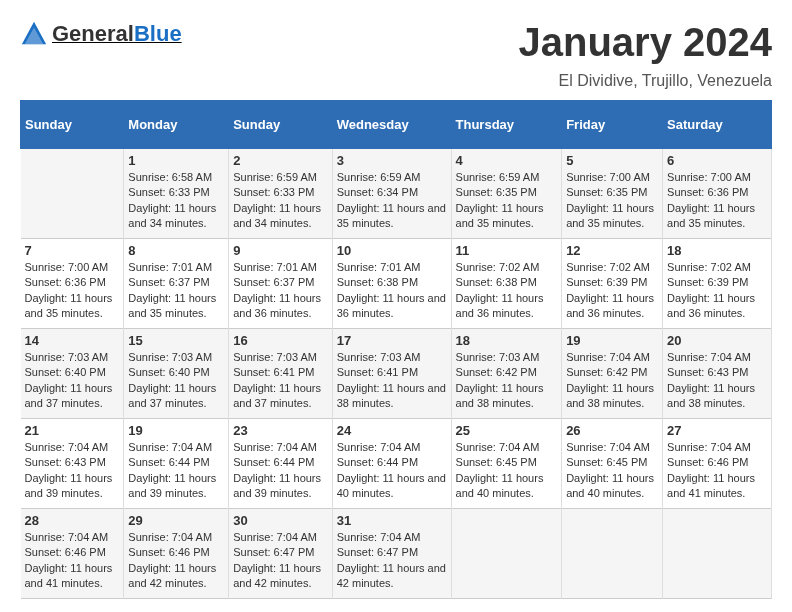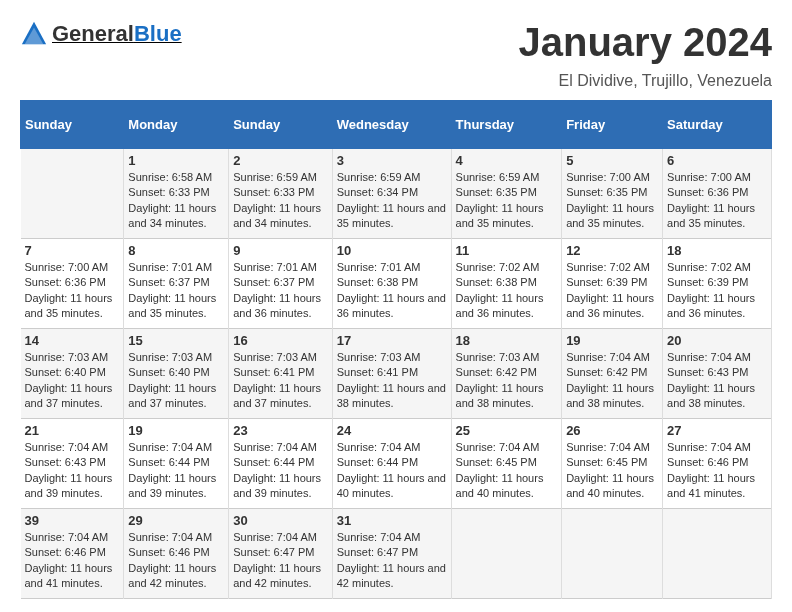--- a/index.html
+++ b/index.html
@@ -239,21 +239,21 @@
           <div class="day-number">26</div>
           <div class="day-info">Sunrise: 7:04 AM<br>Sunset: 6:45 PM<br>Daylight: 11 hours and 40 minutes.</div>
         </td>
         <td>
           <div class="day-number">27</div>
           <div class="day-info">Sunrise: 7:04 AM<br>Sunset: 6:46 PM<br>Daylight: 11 hours and 41 minutes.</div>
         </td>
       </tr>
       <tr>
         <td>
-          <div class="day-number">39</div>
+          <div class="day-number">28</div>
           <div class="day-info">Sunrise: 7:04 AM<br>Sunset: 6:46 PM<br>Daylight: 11 hours and 41 minutes.</div>
         </td>
         <td>
           <div class="day-number">29</div>
           <div class="day-info">Sunrise: 7:04 AM<br>Sunset: 6:46 PM<br>Daylight: 11 hours and 42 minutes.</div>
         </td>
         <td>
           <div class="day-number">30</div>
           <div class="day-info">Sunrise: 7:04 AM<br>Sunset: 6:47 PM<br>Daylight: 11 hours and 42 minutes.</div>
         </td>

